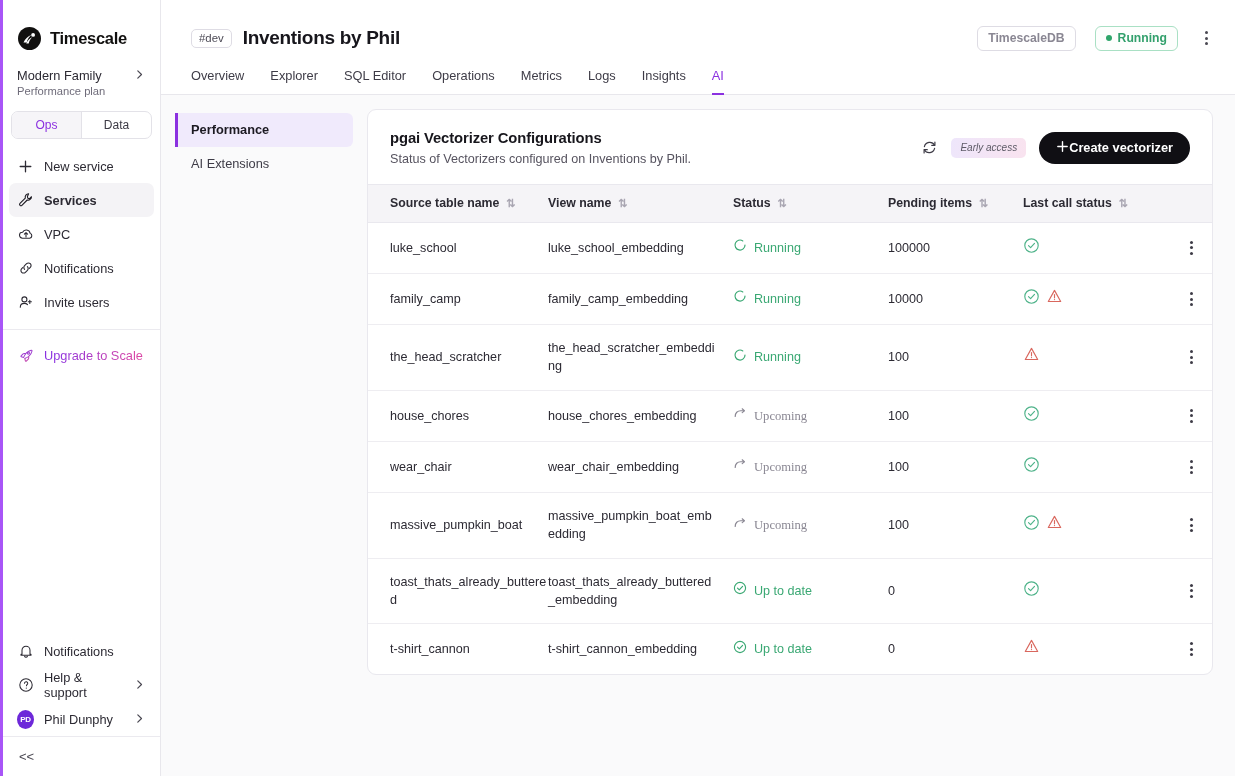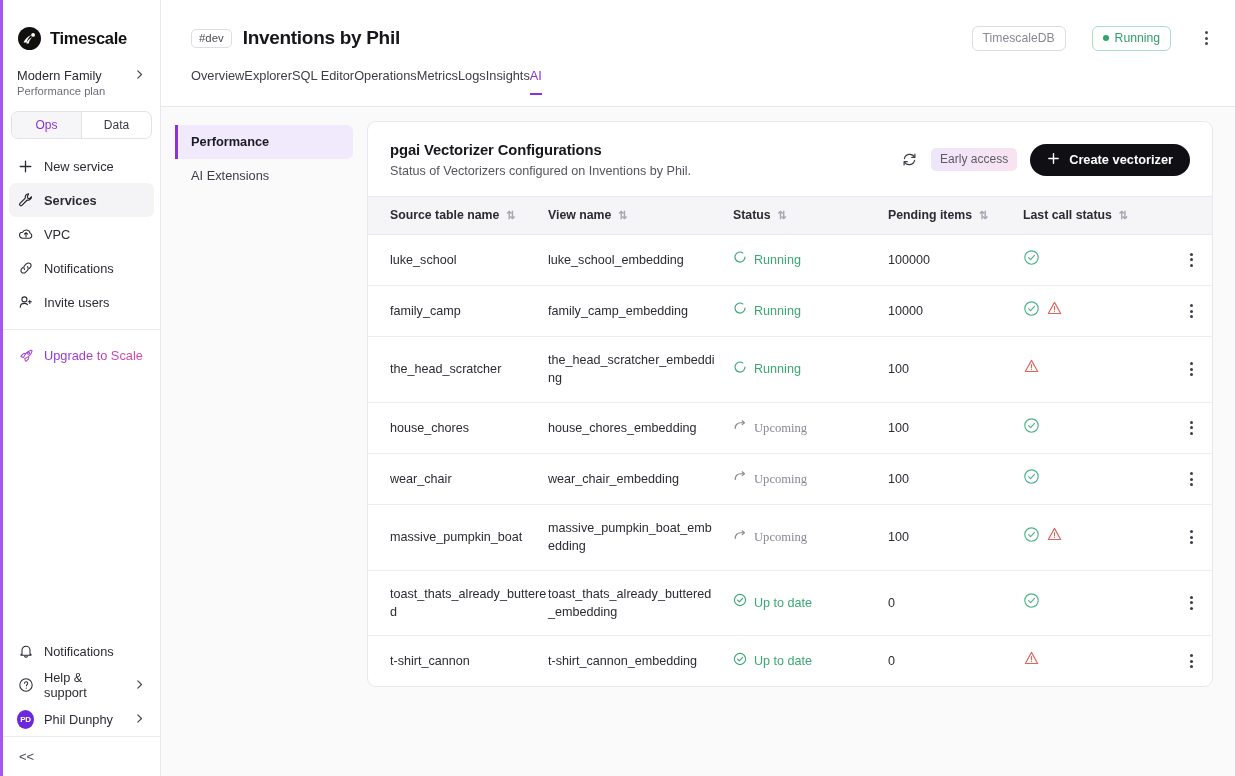--- a/index.html
+++ b/index.html
@@ -147,21 +147,22 @@
     font-size: 19px;
     font-weight: bold;
     letter-spacing: -0.3px;
     color: #17161c;
     text-align: center;
   }
   .topbar-right {
     margin-left: auto;
     display: flex;
     align-items: center;
-    gap: 26px;
+    gap: 19px;
+    font-weight: bold;
   }
   .pill-plain {
     border: 1px solid #dedce4;
     border-radius: 6px;
     padding: 4px 10px;
     font-size: 12.2px;
     color: #8a8793;
     line-height: 1.2;
   }
   .pill-running {
@@ -176,21 +177,22 @@
   }
   .dot-green { width: 6px; height: 6px; border-radius: 50%; background: #2fa56a; }
   .kebab {
     width: 18px; display: flex; flex-direction: column; align-items: center;
     gap: 2.5px; cursor: pointer;
   }
   .kebab i { width: 3px; height: 3px; border-radius: 50%; background: #4a4852; display: block; }
 
   .tabs {
     display: flex;
-    padding: 0 20px 12px 30px;
+    gap: 26px;
+    padding: 0 20px 0 30px;
     margin-top: 17px;
     border-bottom: 1px solid #e8e7ec;
   }
   .tab {
     font-size: 12.8px;
     color: #3e3c47;
     padding-bottom: 10px;
     cursor: pointer;
     border-bottom: 2px solid transparent;
     margin-bottom: -1px;
@@ -238,32 +240,33 @@
     align-items: center;
     padding: 20px 22px 18px 22px;
   }
   .card-title { font-size: 14.8px; font-weight: bold; color: #17161c; letter-spacing: -0.1px; }
   .card-sub { font-size: 12.6px; color: #56535f; margin-top: 6px; }
   .card-head-right { margin-left: auto; display: flex; align-items: center; gap: 13px; }
   .refresh-btn { cursor: pointer; display:flex; }
   .early-badge {
     background: linear-gradient(95deg, #eee6fb 0%, #f9e3ef 100%);
     color: #5d5a66;
-    font-size: 12px;
+    font-size: 10px;
     border-radius: 5px;
     padding: 4px 9px;
     line-height: 1.2;
+    font-style: italic;
   }
   .create-btn {
     background: #100f14;
     color: #ffffff;
     border-radius: 20px;
     height: 32px;
     padding: 0 17px;
-    display: flex; align-items: center; gap: 9px;
+    display: flex; align-items: center; 
     font-size: 12.8px; font-weight: bold;
     cursor: pointer;
     white-space: nowrap;
   }
 
   table.vtable { width: 100%; border-collapse: collapse; table-layout: fixed; }
   table.vtable thead th {
     background: #f5f4f7;
     border-top: 1px solid #e9e8ee;
     border-bottom: 1px solid #e9e8ee;

